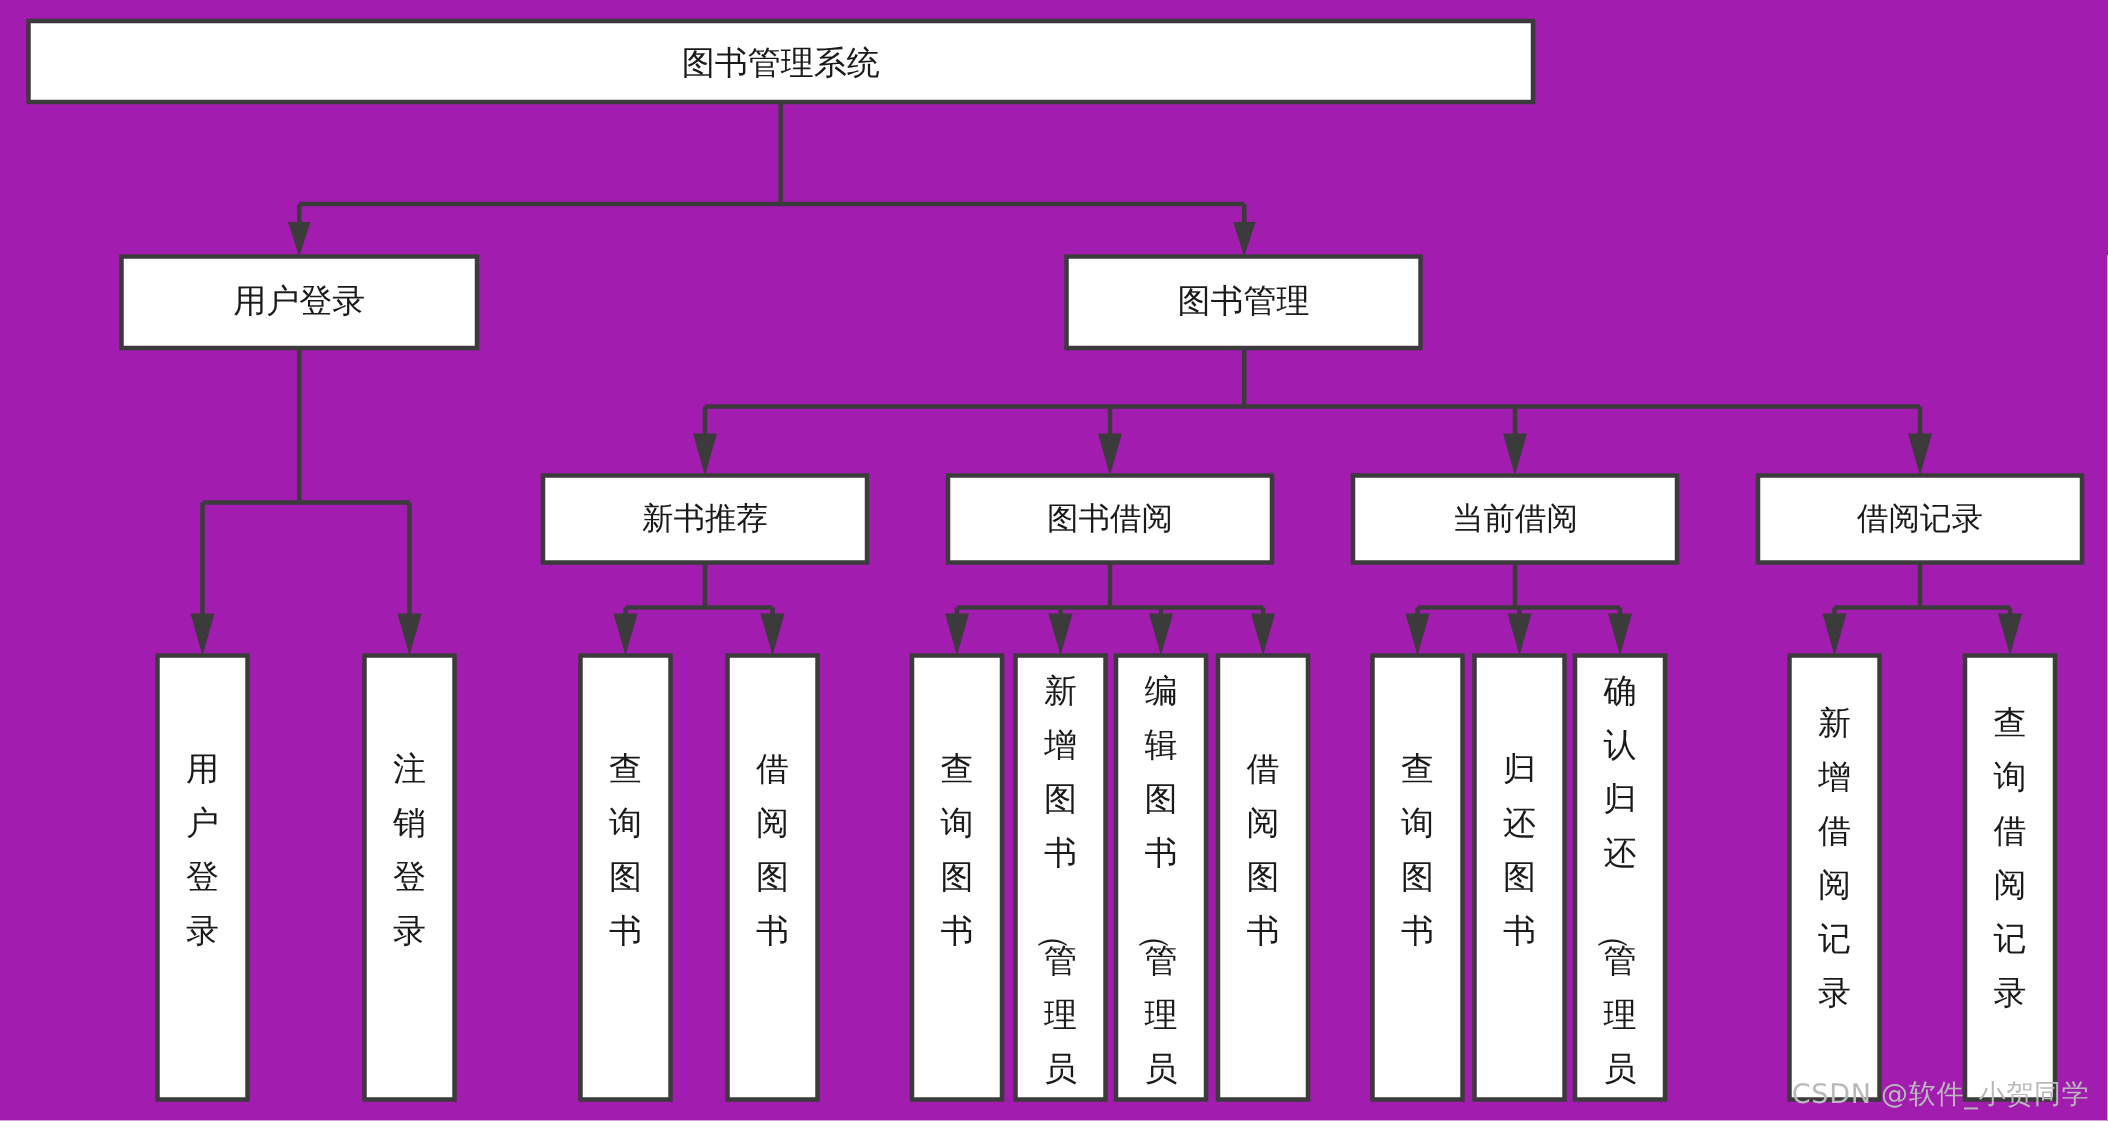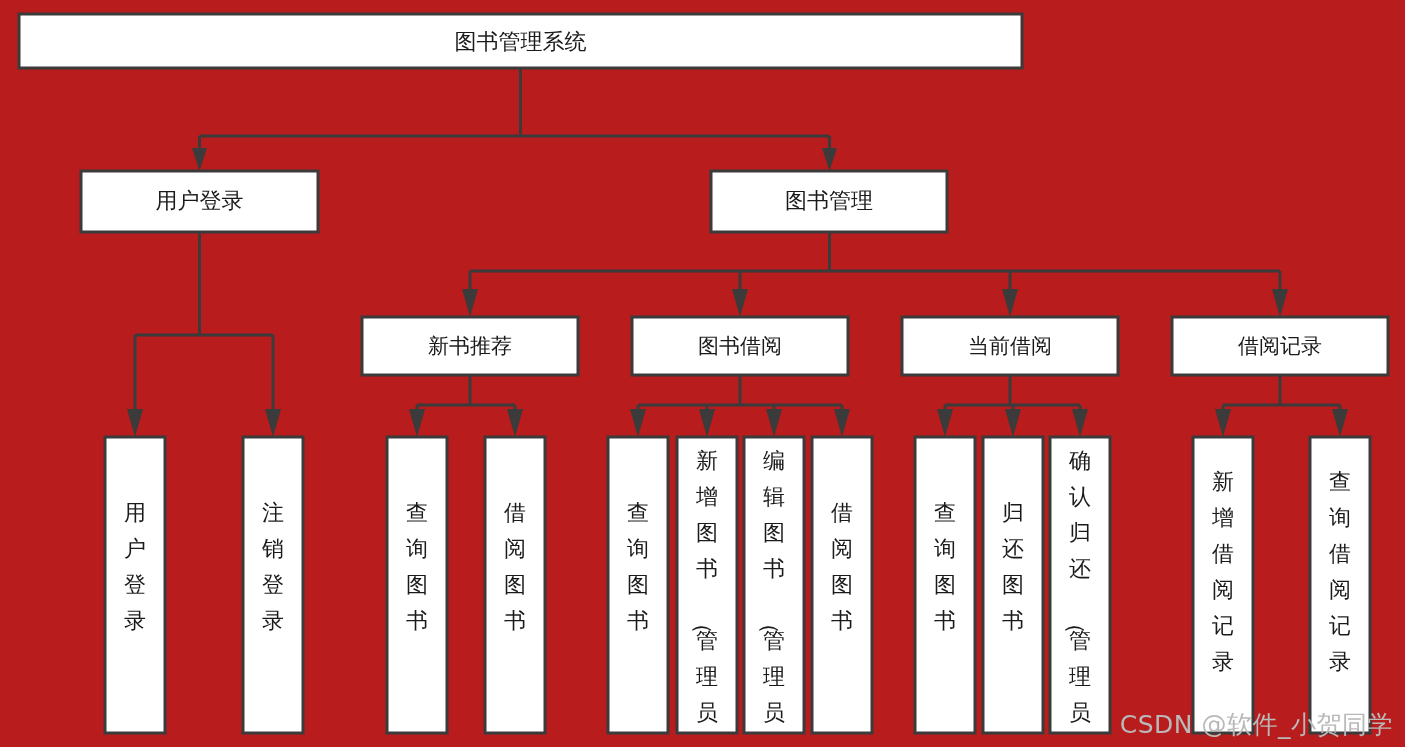--- a/index.html
+++ b/index.html
@@ -7,21 +7,21 @@
     padding: 0;
     background: #ffffff;
   }
   body {
     font-family: "DejaVu Sans", "Liberation Sans", sans-serif;
   }
   #diagram-root {
     position: relative;
     width: 1405px;
     height: 747px;
-    background: #b91c1c;
+    background: #a21caf;
     overflow: hidden;
   }
   svg.flow {
     position: absolute;
     left: 0;
     top: 0;
     width: 1405px;
     height: 747px;
   }
   .node-box {
@@ -52,21 +52,21 @@
   }
   .arrow-head {
     fill: #3b3b3b;
     stroke: none;
   }
   .watermark {
     position: absolute;
     right: 12px;
     bottom: 6px;
     font-family: "DejaVu Sans", "Liberation Sans", sans-serif;
-    font-size: 25px;
+    font-size: 18px;
     color: #b9b9b9;
     white-space: nowrap;
     letter-spacing: 0.5px;
     user-select: none;
   }
 </style>
 </head>
 <body>
 
 <div id="diagram-root">

